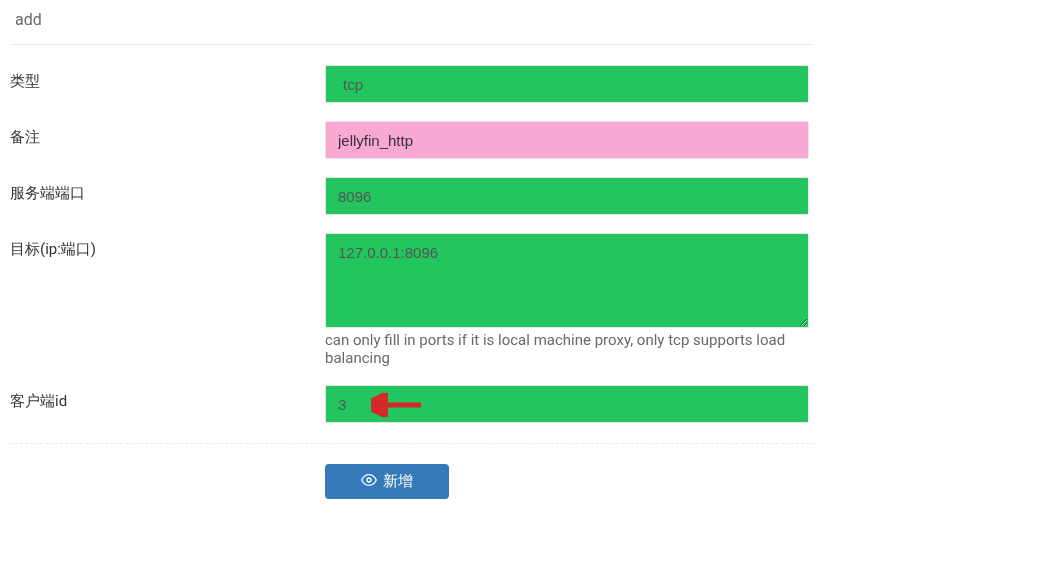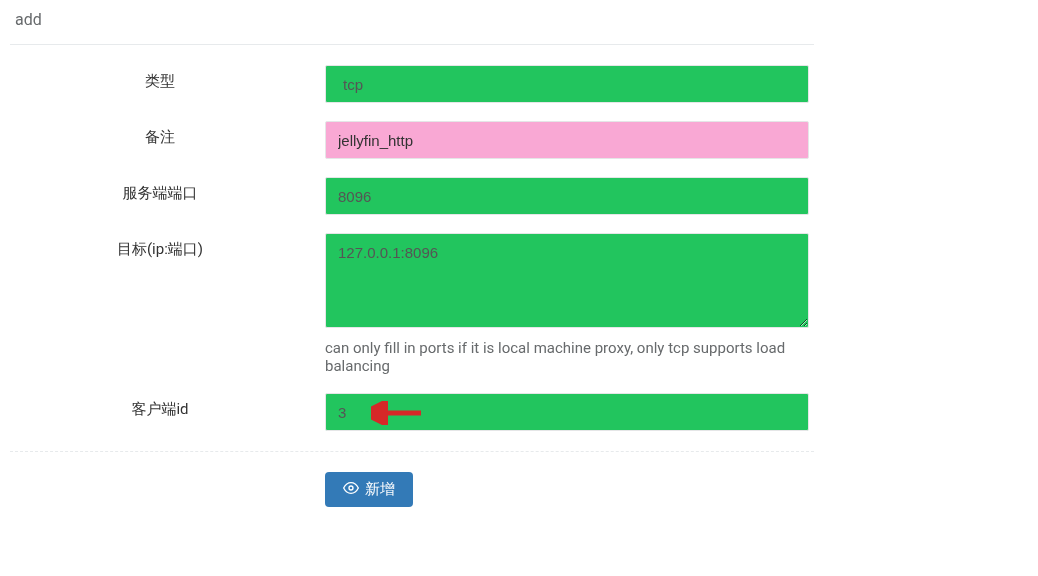--- a/index.html
+++ b/index.html
@@ -25,21 +25,21 @@
       border-bottom: 1px solid #e7eaec;
       margin-bottom: 20px;
     }
     .form-group {
       display: flex;
       align-items: flex-start;
       margin-bottom: 18px;
     }
     .label-col {
       width: 315px;
-      text-align: center;
+      text-align: left;
       padding-right: 15px;
       padding-top: 7px;
       color: #333;
       font-size: 15px;
     }
     .input-col {
       flex: 1;
       padding-right: 5px;
     }
     .form-control {
@@ -63,32 +63,32 @@
       font-family: Liberation Sans, sans-serif;
       padding-top: 10px;
     }
     select.form-control {
       appearance: none;
       padding-left: 17px;
     }
     .help-text {
       color: #676a6c;
       font-size: 15px;
-      margin-top: 8px;
+      margin-top: 0;
     }
     hr.divider {
       border: none;
       border-top: 1px dashed #e7eaec;
       margin: 20px 0;
     }
     .btn-primary {
       display: inline-flex;
       align-items: flex-start;
       gap: 6px;
-      padding: 8px 18px;
+      padding: 8px 36px;
       background-color: #337ab7;
       color: #fff;
       border: none;
       border-radius: 4px;
       font-size: 15px;
       cursor: pointer;
     }
     .eye-icon {
       display: inline-block;
     }

